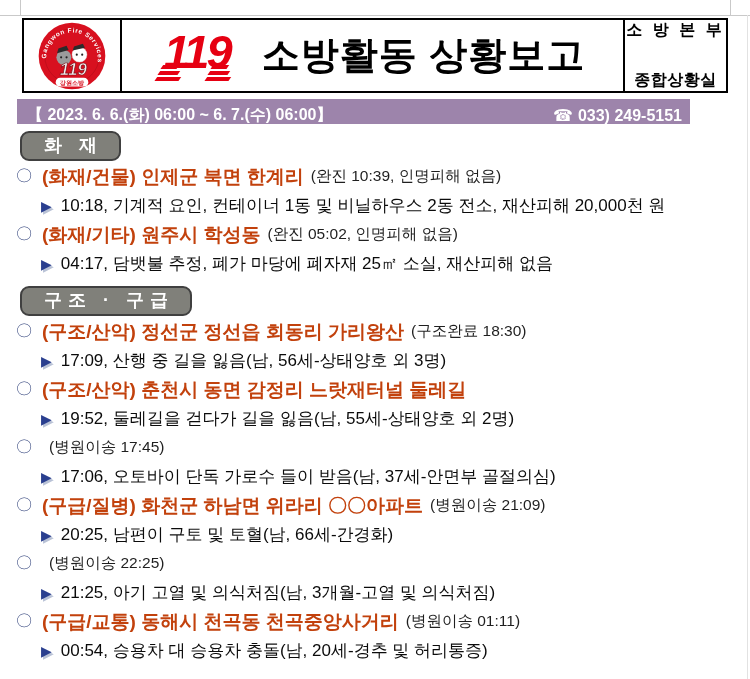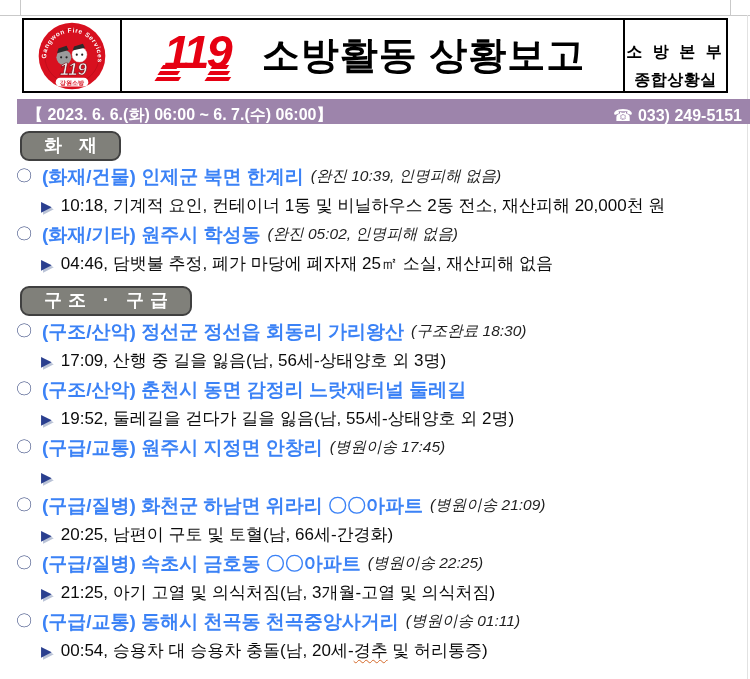--- a/index.html
+++ b/index.html
@@ -9,56 +9,56 @@
   .crop-h{position:absolute;left:0;top:15px;width:750px;height:1px;background:#c9c9c9;}
   .crop-v1{position:absolute;left:20px;top:0;width:1px;height:15px;background:#c9c9c9;}
   .crop-v2{position:absolute;left:730px;top:0;width:1px;height:15px;background:#c9c9c9;}
   .crop-v3{position:absolute;left:747px;top:15px;width:1px;height:664px;background:#e2e2e2;}
 
   
   .hdr{position:absolute;left:22px;top:18px;width:706px;height:75px;border:2px solid #000;
        display:flex;box-sizing:border-box;background:#fff;}
   .hdr-logo-cell{width:96px;border-right:2px solid #000;display:flex;align-items:center;justify-content:center;}
   .hdr-title-cell{flex:1;border-right:2px solid #000;display:flex;align-items:center;justify-content:center;gap:10px;}
-  .hdr-dept-cell{width:101px;display:flex;flex-direction:column;align-items:center;justify-content:flex-end;
+  .hdr-dept-cell{width:101px;display:flex;flex-direction:column;align-items:center;justify-content:space-between;
        gap:7px;font-weight:700;font-size:16px;color:#000;}
   .dept1{letter-spacing:3px;}
   .dept2{letter-spacing:0.5px;}
   .hdr-title{font-size:38px;font-weight:900;color:#000;letter-spacing:1px;white-space:nowrap;}
   .logo119{position:relative;display:inline-block;height:52px;width:92px;}
   .logo119-num{position:absolute;left:4px;top:-4px;font-size:47px;line-height:52px;font-weight:900;
        font-style:italic;color:#e60012;letter-spacing:-3px;}
   .sl{position:absolute;height:3.5px;background:#e60012;transform:skewX(-35deg);}
   .sl1{left:2px;bottom:13px;width:16px;}
   .sl2{left:-1px;bottom:7px;width:20px;}
   .sl3{left:-4px;bottom:1px;width:24px;}
   .sl4{left:52px;bottom:13px;width:16px;}
   .sl5{left:49px;bottom:7px;width:20px;}
   .sl6{left:46px;bottom:1px;width:24px;}
 
   
-  .info-bar{position:absolute;left:17px;top:99px;width:733px;height:25px;background:#9d84ab;
+  .info-bar{position:absolute;left:17px;top:99px;width:673px;height:25px;background:#9d84ab;
        color:#fff;font-weight:700;font-size:16px;display:flex;align-items:center;
        justify-content:space-between;padding:8px 8px 0 10px;box-sizing:border-box;white-space:nowrap;}
   .phone{display:flex;align-items:center;gap:5px;}
 
   
   .sections{position:absolute;left:14px;top:131px;width:734px;}
   .badge{display:block;width:fit-content;margin-left:6px;margin-bottom:1px;background:#80807a;
        border:2px solid #404040;border-radius:9px;color:#fff;font-weight:700;font-size:18px;
        letter-spacing:6px;line-height:25px;padding:0 16px 1px 22px;}
   .item-detail + .badge{margin-top:8px;}
   .item-head{height:29px;display:flex;align-items:center;white-space:nowrap;}
   .bullet{width:26px;flex:0 0 26px;font-size:16px;color:#1c2f6e;padding-left:2px;}
-  .ih-title{font-size:19px;font-weight:700;color:#3b82f6;}
-  .ih-annot{font-size:15.5px;color:#1f1f1f;margin-left:7px;font-style:italic;}
+  .ih-title{font-size:19px;font-weight:700;color:#c2410c;}
+  .ih-annot{font-size:15.5px;color:#1f1f1f;margin-left:7px;}
   .item-detail{height:29px;display:flex;align-items:center;padding-left:27px;white-space:nowrap;
        font-size:17px;color:#0b0b0b;}
   .arrow{color:#2a3f8f;font-size:14px;margin-right:9px;text-shadow:2px 2px 0 #b9c2d6;}
-  .spell{text-decoration:underline;text-decoration-style:wavy;text-decoration-color:#d4692a;
+  .spell{text-decoration-style:wavy;text-decoration-color:#d4692a;
        text-decoration-thickness:1px;text-underline-offset:3px;}
 </style>
 </head>
 <body>
 
 <div class="page">
   <div class="crop-h"></div>
   <div class="crop-v1"></div>
   <div class="crop-v2"></div>
   <div class="crop-v3"></div>
@@ -126,21 +126,21 @@
         <span class="arrow">▶</span>
         <span class="dtext">10:18, 기계적 요인, 컨테이너 1동 및 비닐하우스 2동 전소, 재산피해 20,000천 원</span>
       </div>
       <div class="item-head">
         <span class="bullet">〇</span>
         <span class="ih-title">(화재/기타) 원주시 학성동</span>
         <span class="ih-annot">(완진 05:02, 인명피해 없음)</span>
       </div>
       <div class="item-detail">
         <span class="arrow">▶</span>
-        <span class="dtext">04:46, 담뱃불 추정, 폐가 마당에 폐자재 25㎡ 소실, 재산피해 없음</span>
+        <span class="dtext">04:17, 담뱃불 추정, 폐가 마당에 폐자재 25㎡ 소실, 재산피해 없음</span>
       </div>
       <div class="badge">구조 · 구급</div>
       <div class="item-head">
         <span class="bullet">〇</span>
         <span class="ih-title">(구조/산악) 정선군 정선읍 회동리 가리왕산</span>
         <span class="ih-annot">(구조완료 18:30)</span>
       </div>
       <div class="item-detail">
         <span class="arrow">▶</span>
         <span class="dtext">17:09, 산행 중 길을 잃음(남, 56세-상태양호 외 3명)</span>
@@ -148,38 +148,37 @@
       <div class="item-head">
         <span class="bullet">〇</span>
         <span class="ih-title">(구조/산악) 춘천시 동면 감정리 느랏재터널 둘레길</span>
       </div>
       <div class="item-detail">
         <span class="arrow">▶</span>
         <span class="dtext">19:52, 둘레길을 걷다가 길을 잃음(남, 55세-상태양호 외 2명)</span>
       </div>
       <div class="item-head">
         <span class="bullet">〇</span>
-        <span class="ih-title">(구급/교통) 원주시 지정면 안창리</span>
         <span class="ih-annot">(병원이송 17:45)</span>
       </div>
       <div class="item-detail">
         <span class="arrow">▶</span>
+        <span class="dtext">17:06, 오토바이 단독 가로수 들이 받음(남, 37세-안면부 골절의심)</span>
       </div>
       <div class="item-head">
         <span class="bullet">〇</span>
         <span class="ih-title">(구급/질병) 화천군 하남면 위라리 〇〇아파트</span>
         <span class="ih-annot">(병원이송 21:09)</span>
       </div>
       <div class="item-detail">
         <span class="arrow">▶</span>
         <span class="dtext">20:25, 남편이 구토 및 토혈(남, 66세-간경화)</span>
       </div>
       <div class="item-head">
         <span class="bullet">〇</span>
-        <span class="ih-title">(구급/질병) 속초시 금호동 〇〇아파트</span>
         <span class="ih-annot">(병원이송 22:25)</span>
       </div>
       <div class="item-detail">
         <span class="arrow">▶</span>
         <span class="dtext">21:25, 아기 고열 및 의식처짐(남, 3개월-고열 및 의식처짐)</span>
       </div>
       <div class="item-head">
         <span class="bullet">〇</span>
         <span class="ih-title">(구급/교통) 동해시 천곡동 천곡중앙사거리</span>
         <span class="ih-annot">(병원이송 01:11)</span>

